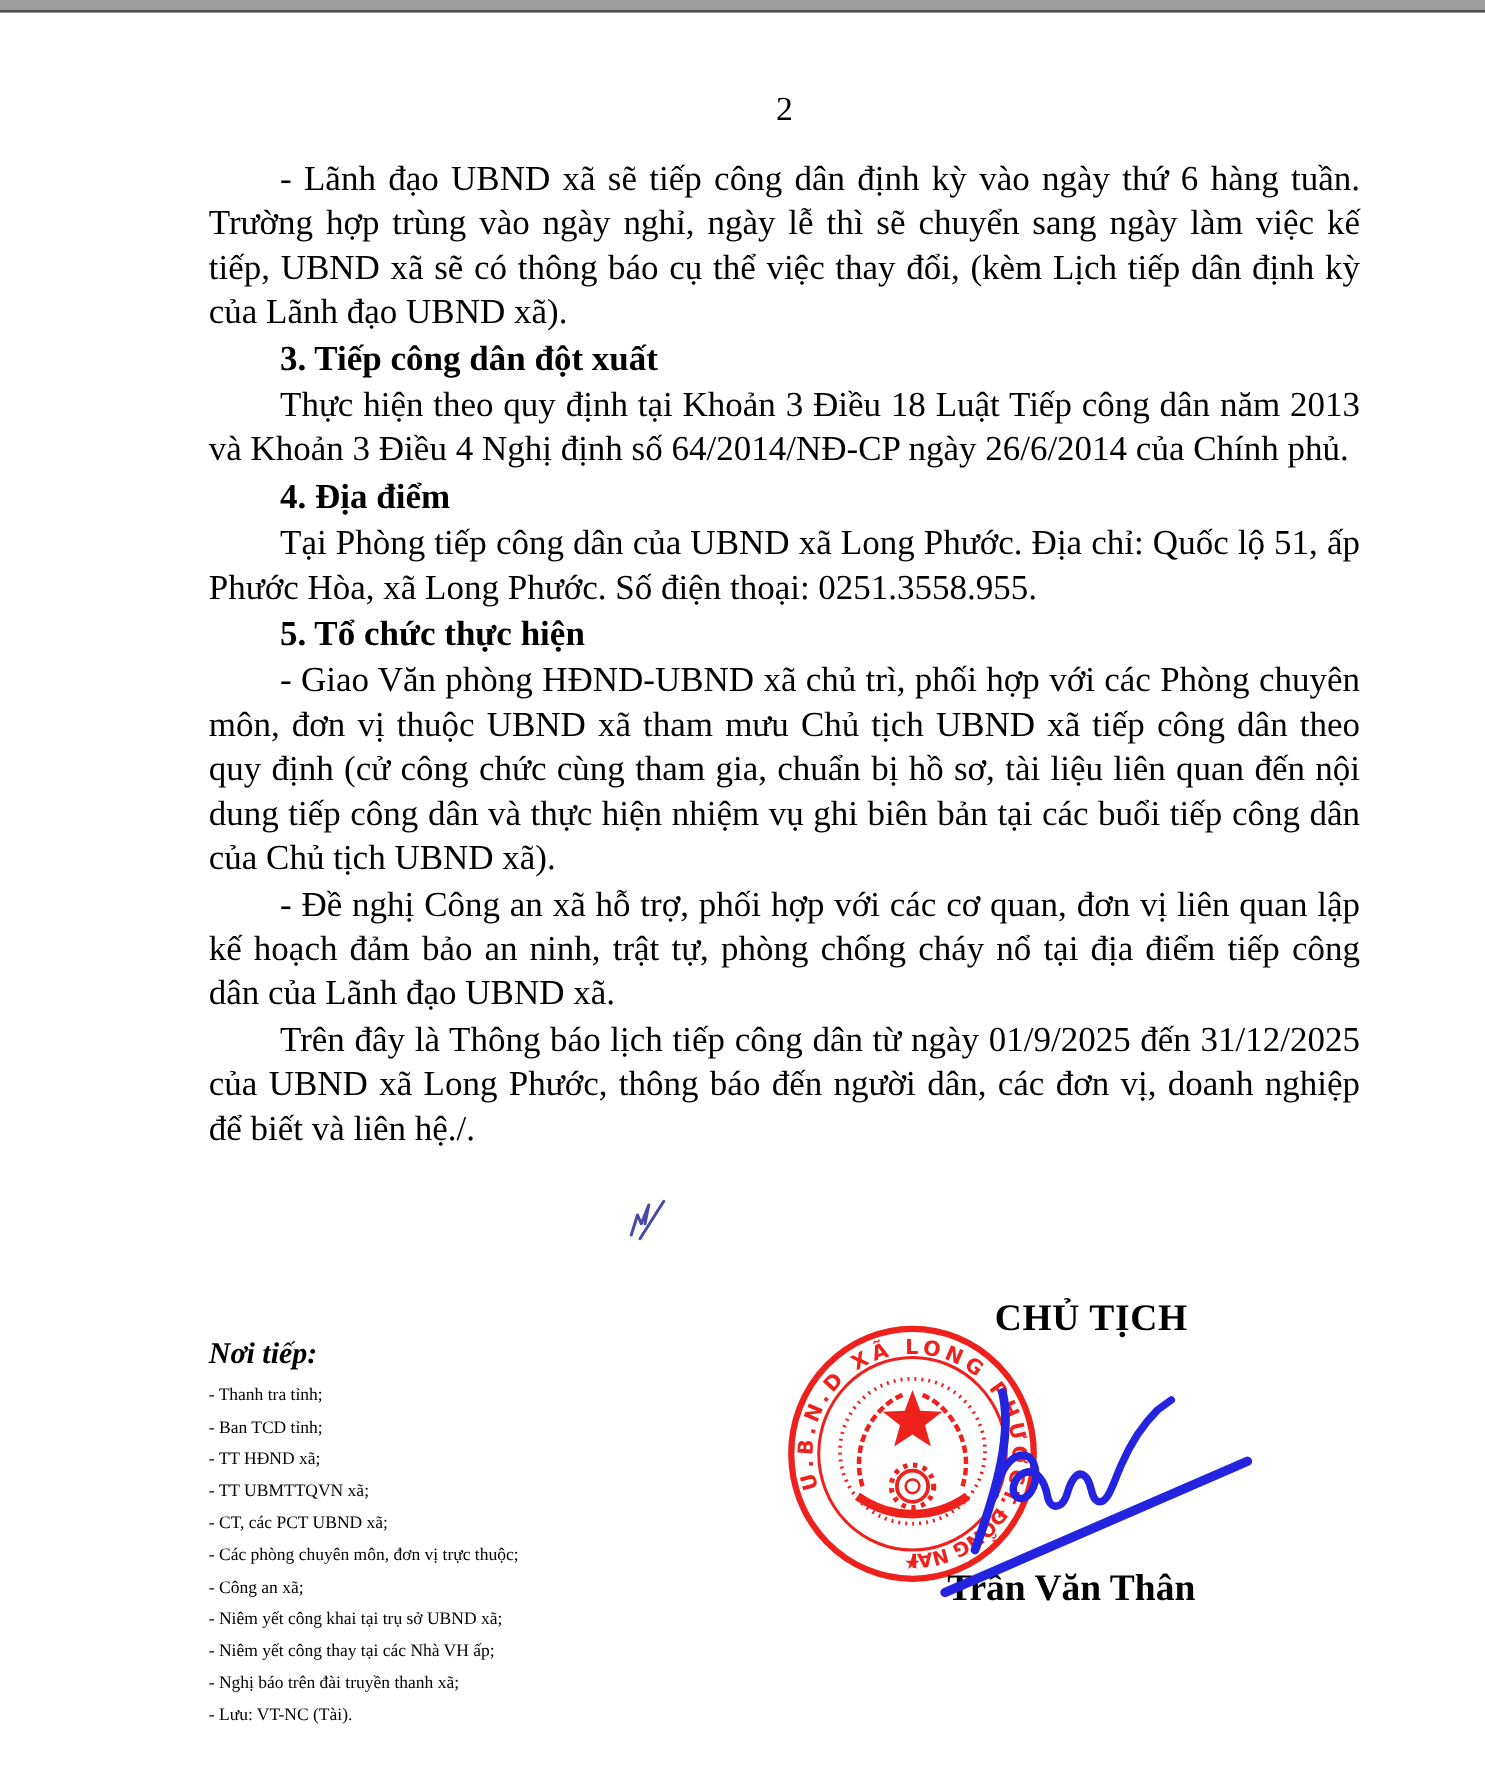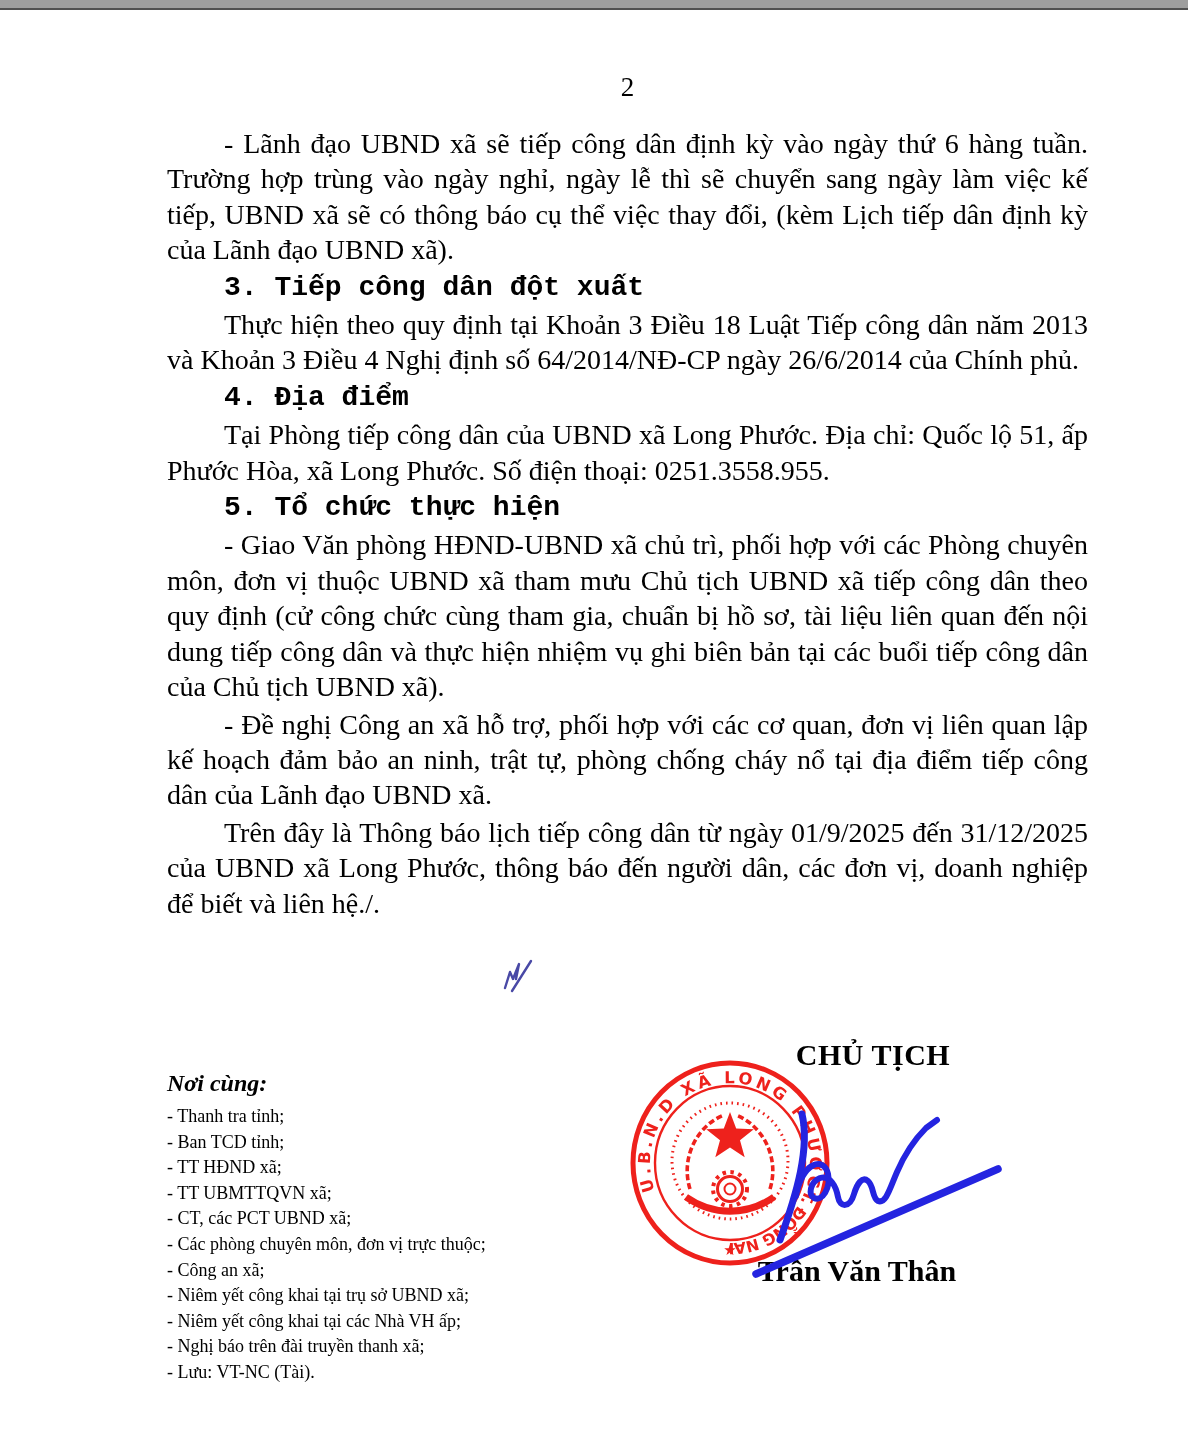--- a/index.html
+++ b/index.html
@@ -17,41 +17,41 @@
   }
   .page-number{
     position:absolute;top:72px;left:167px;width:921px;
     text-align:center;font-size:27px;
   }
   .doc-body{
     position:absolute;top:124px;left:167px;width:921px;
     font-size:28px;line-height:35.4px;text-align:justify;
   }
   .doc-body p{margin:2px 0;text-indent:57px;}
-  .doc-body p.heading{font-weight:bold;text-align:left;font-family:Liberation Mono, monospace;}
+  .doc-body p.heading{font-weight:bold;text-align:left;}
   .paraph{position:absolute;left:501px;top:957px;}
   .sign-title{
     position:absolute;left:708px;top:1038px;width:330px;
     text-align:center;font-weight:bold;font-size:30px;letter-spacing:.5px;
   }
   .sign-name{
     position:absolute;left:692px;top:1254px;width:330px;
     text-align:center;font-weight:bold;font-size:30px;z-index:3;
   }
   .stamp{position:absolute;left:627px;top:1056px;z-index:2;}
   .stamp text{
     font-family:"DejaVu Sans","Liberation Sans",sans-serif;
     font-weight:bold;
   }
   .signature{position:absolute;left:740px;top:1098px;z-index:4;}
   .recipients{position:absolute;left:167px;top:1070px;width:520px;}
   .recipients-header{
     font-weight:bold;font-style:italic;font-size:24px;margin-bottom:7px;
   }
-  .recipient-item{font-size:18px;line-height:25.6px;}
+  .recipient-item{font-size:14px;line-height:25.6px;}
 </style>
 </head>
 <body>
 
 <div class="page">
 
   <div class="top-bar"></div>
 
   <div class="page-number">2</div>
 
@@ -108,29 +108,29 @@
     <g fill="none" stroke="#2424e0" stroke-linecap="round" stroke-linejoin="round">
       <path stroke-width="7" d="M62,16 C70,50 57,95 40,142"></path>
       <path stroke-width="6" d="M56,98 C62,64 84,58 88,76 C91,90 82,104 74,100 C68,97 70,84 80,80 C90,77 96,88 98,99 C100,110 110,110 114,96 C117,86 122,78 128,83 C134,88 132,100 138,103 C146,106 150,90 157,74 C163,60 172,44 186,30 L197,22"></path>
       <path stroke-width="7.5" d="M16,176 L258,71"></path>
     </g>
   </svg>
 
   <div class="sign-name">Trần Văn Thân</div>
 
   <div class="recipients">
-    <div class="recipients-header">Nơi cùng:</div>
+    <div class="recipients-header">Nơi tiếp:</div>
     <div>
         <div class="recipient-item">- Thanh tra tỉnh;</div>
         <div class="recipient-item">- Ban TCD tỉnh;</div>
         <div class="recipient-item">- TT HĐND xã;</div>
         <div class="recipient-item">- TT UBMTTQVN xã;</div>
         <div class="recipient-item">- CT, các PCT UBND xã;</div>
         <div class="recipient-item">- Các phòng chuyên môn, đơn vị trực thuộc;</div>
         <div class="recipient-item">- Công an xã;</div>
         <div class="recipient-item">- Niêm yết công khai tại trụ sở UBND xã;</div>
-        <div class="recipient-item">- Niêm yết công khai tại các Nhà VH ấp;</div>
+        <div class="recipient-item">- Niêm yết công thay tại các Nhà VH ấp;</div>
         <div class="recipient-item">- Nghị báo trên đài truyền thanh xã;</div>
         <div class="recipient-item">- Lưu: VT-NC (Tài).</div>
       </div>
   </div>
 
 </div>
 
 </body></html>

